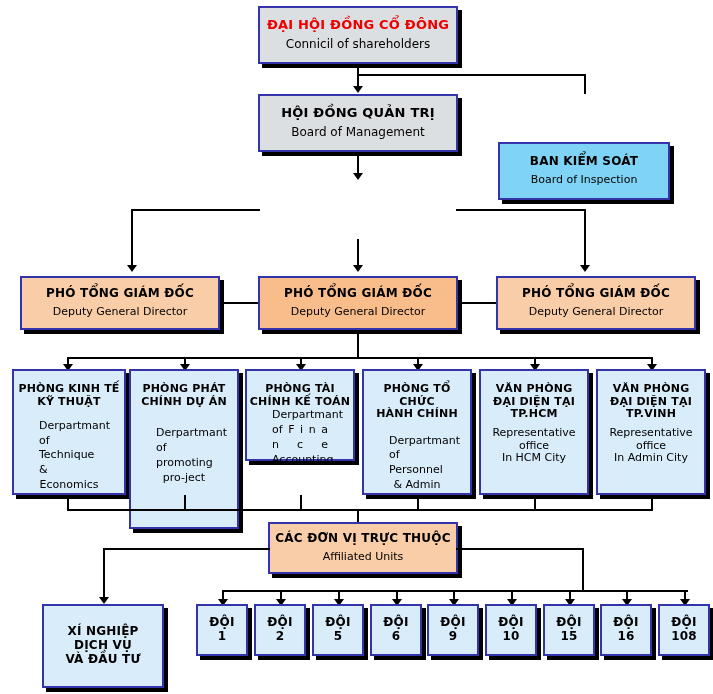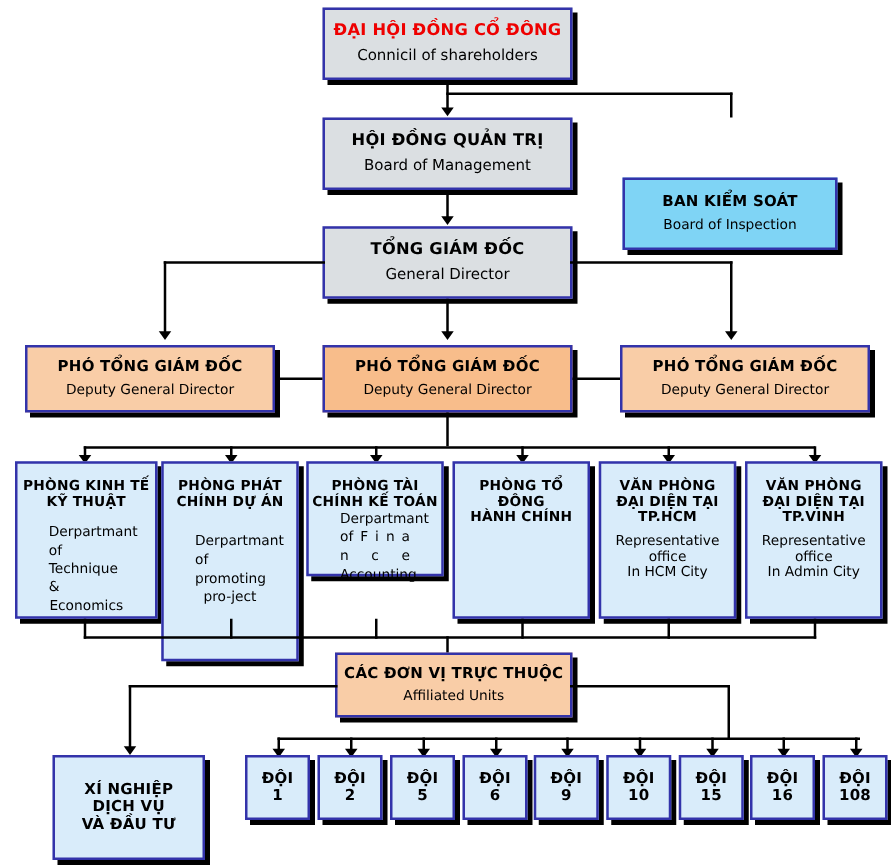--- a/index.html
+++ b/index.html
@@ -83,25 +83,20 @@
 
   <div class="box cyan" style="left:498px;top:94px;width:172px;height:58px;">
     <div class="vn t12">BAN KIỂM SOÁT</div>
     <div class="gap"></div>
     <div class="en t11">Board of Inspection</div>
   </div>
 
   <div class="ln v" style="left:357px;top:152px;height:24px;"></div>
   <div class="arrow" style="left:353px;top:173px;"></div>
 
-  <div class="box gray" style="left:258px;top:181px;width:200px;height:58px;">
-    <div class="vn t13">TỔNG GIÁM ĐỐC</div>
-    <div class="gap"></div>
-    <div class="en t12">General Director</div>
-  </div>
 
   <div class="ln h" style="left:131px;top:209px;width:129px;"></div>
   <div class="ln v" style="left:131px;top:209px;height:58px;"></div>
   <div class="arrow" style="left:127px;top:265px;"></div>
 
   <div class="ln h" style="left:456px;top:209px;width:130px;"></div>
   <div class="ln v" style="left:584px;top:209px;height:58px;"></div>
   <div class="arrow" style="left:580px;top:265px;"></div>
 
   <div class="ln v" style="left:357px;top:239px;height:28px;"></div>
@@ -160,23 +155,24 @@
   </div>
 
   <div class="box pale" style="left:245px;top:369px;width:110px;height:92px;justify-content:flex-start;padding-top:12px;">
     <div class="vn t11">PHÒNG TÀI</div>
     <div class="vn t11">CHÍNH KẾ TOÁN</div>
     <div style="height:18px;"></div>
     <div class="just">Derpartmant of F i n a n c e Accounting</div>
   </div>
 
   <div class="box pale" style="left:362px;top:369px;width:110px;height:126px;justify-content:flex-start;padding-top:12px;">
-    <div class="vn t11">PHÒNG TỔ ĐÔNG</div>
+    <div class="vn t11">PHÒNG TỔ CHỨC</div>
     <div class="vn t11">HÀNH CHÍNH</div>
     <div style="height:18px;"></div>
+    <div class="just">Derpartmant of Personnel &amp; Admin</div>
   </div>
 
   <div class="box pale" style="left:479px;top:369px;width:110px;height:126px;justify-content:flex-start;padding-top:12px;">
     <div class="vn t11">VĂN PHÒNG</div>
     <div class="vn t11">ĐẠI DIỆN TẠI</div>
     <div class="vn t11">TP.HCM</div>
     <div style="height:6px;"></div>
     <div class="t11">Representative</div>
     <div class="t11">office</div>
     <div class="t11">In HCM City</div>

